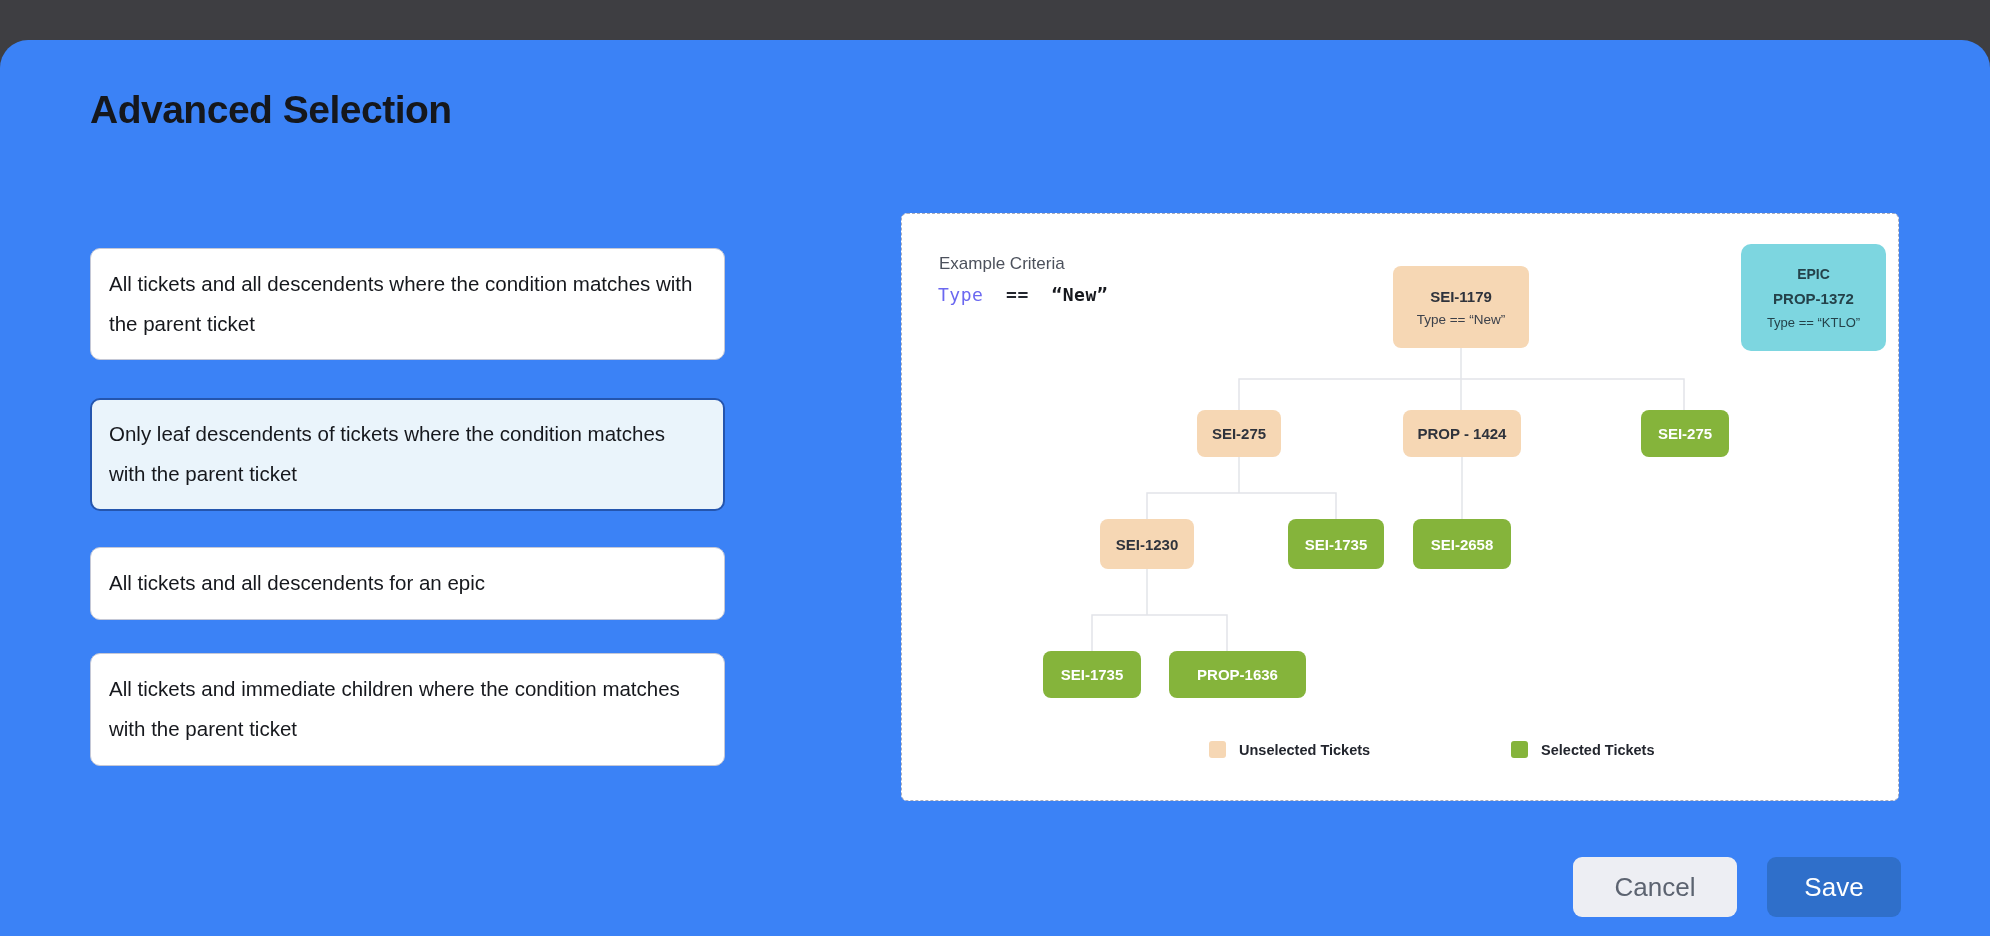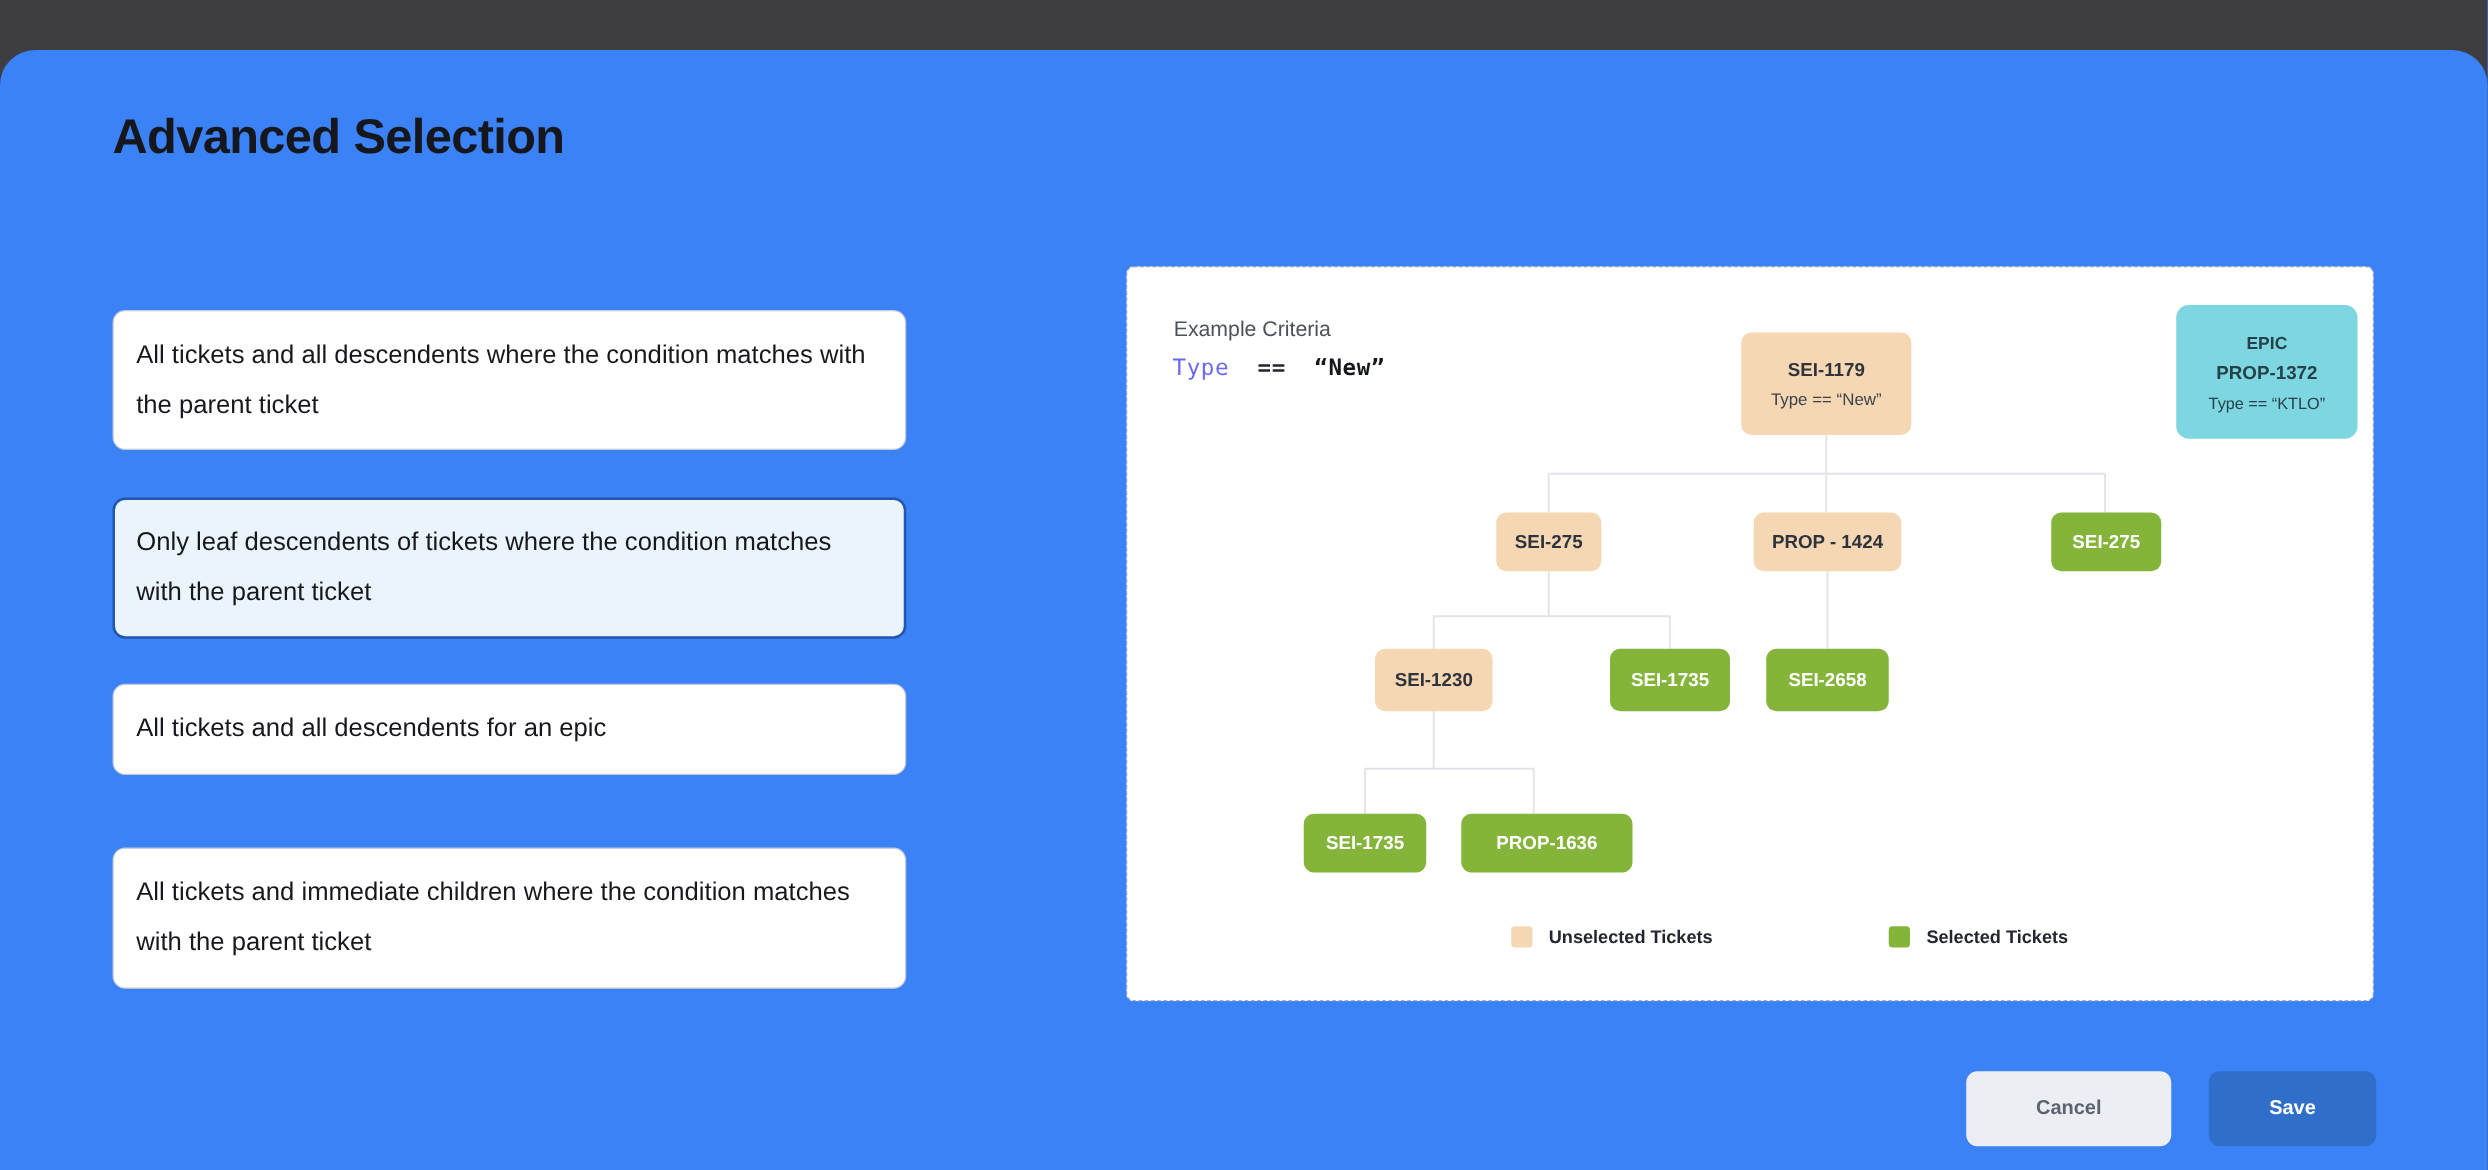--- a/index.html
+++ b/index.html
@@ -41,21 +41,21 @@
     cursor: pointer;
   }
   .option-card.selected {
     border: 2px solid #2455ae;
     background: #eaf4fb;
     padding: 14px 17px;
   }
   #card-0 { top: 208px; height: 112px; }
   #card-1 { top: 358px; height: 113px; }
   #card-2 { top: 507px; height: 73px;  }
-  #card-3 { top: 638px; height: 113px; }
+  #card-3 { top: 613px; height: 113px; }
 
   
   .example-panel {
     position: absolute;
     left: 901px; top: 173px;
     width: 998px; height: 588px;
     border: 1px dashed #aaadbd;
     border-radius: 6px;
     background: #ffffff;
   }
@@ -145,22 +145,22 @@
   .legend-label { font-size: 14.5px; font-weight: 700; color: #23262e; }
 
   
   .btn {
     position: absolute;
     top: 817px;
     height: 60px;
     border: none;
     border-radius: 9px;
     font-family: "Liberation Sans", sans-serif;
-    font-size: 16px;
-    font-weight: 700;
+    font-size: 26px;
+    font-weight: 400;
     cursor: pointer;
     display: flex;
     align-items: center;
     justify-content: center;
   }
   .btn-cancel {
     left: 1573px; width: 164px;
     background: #edeef3;
     color: #5c6370;
   }

